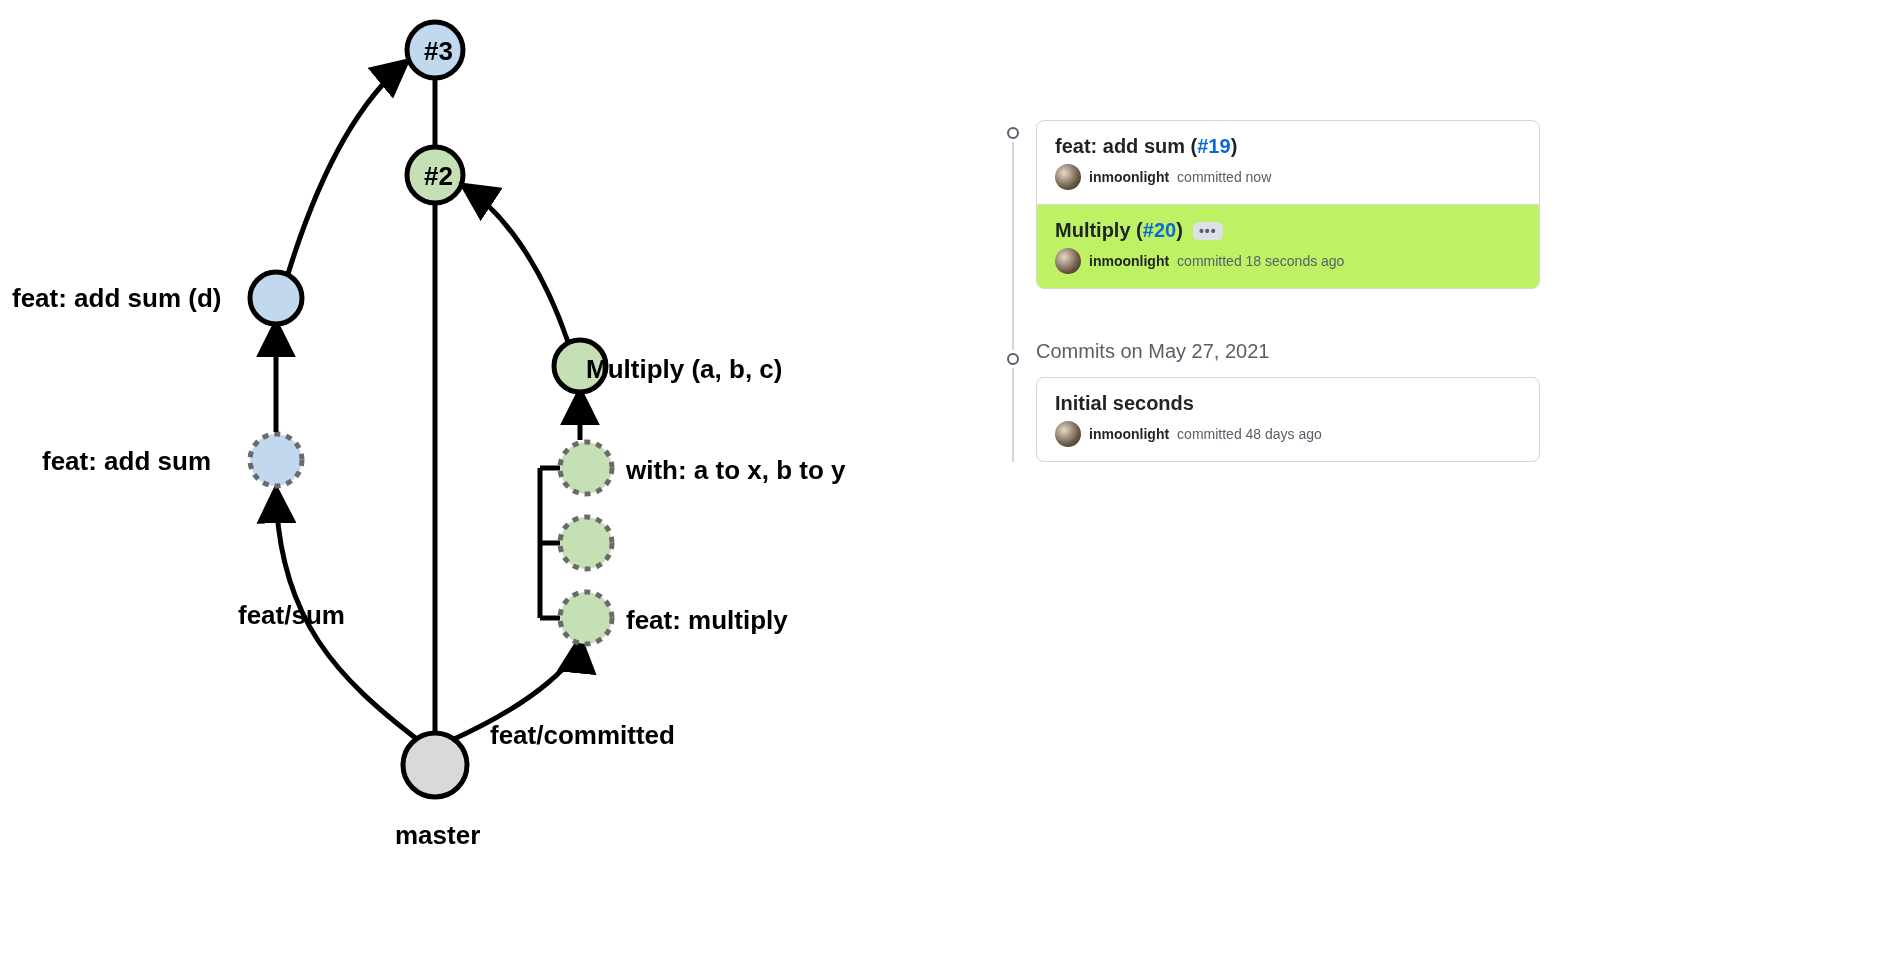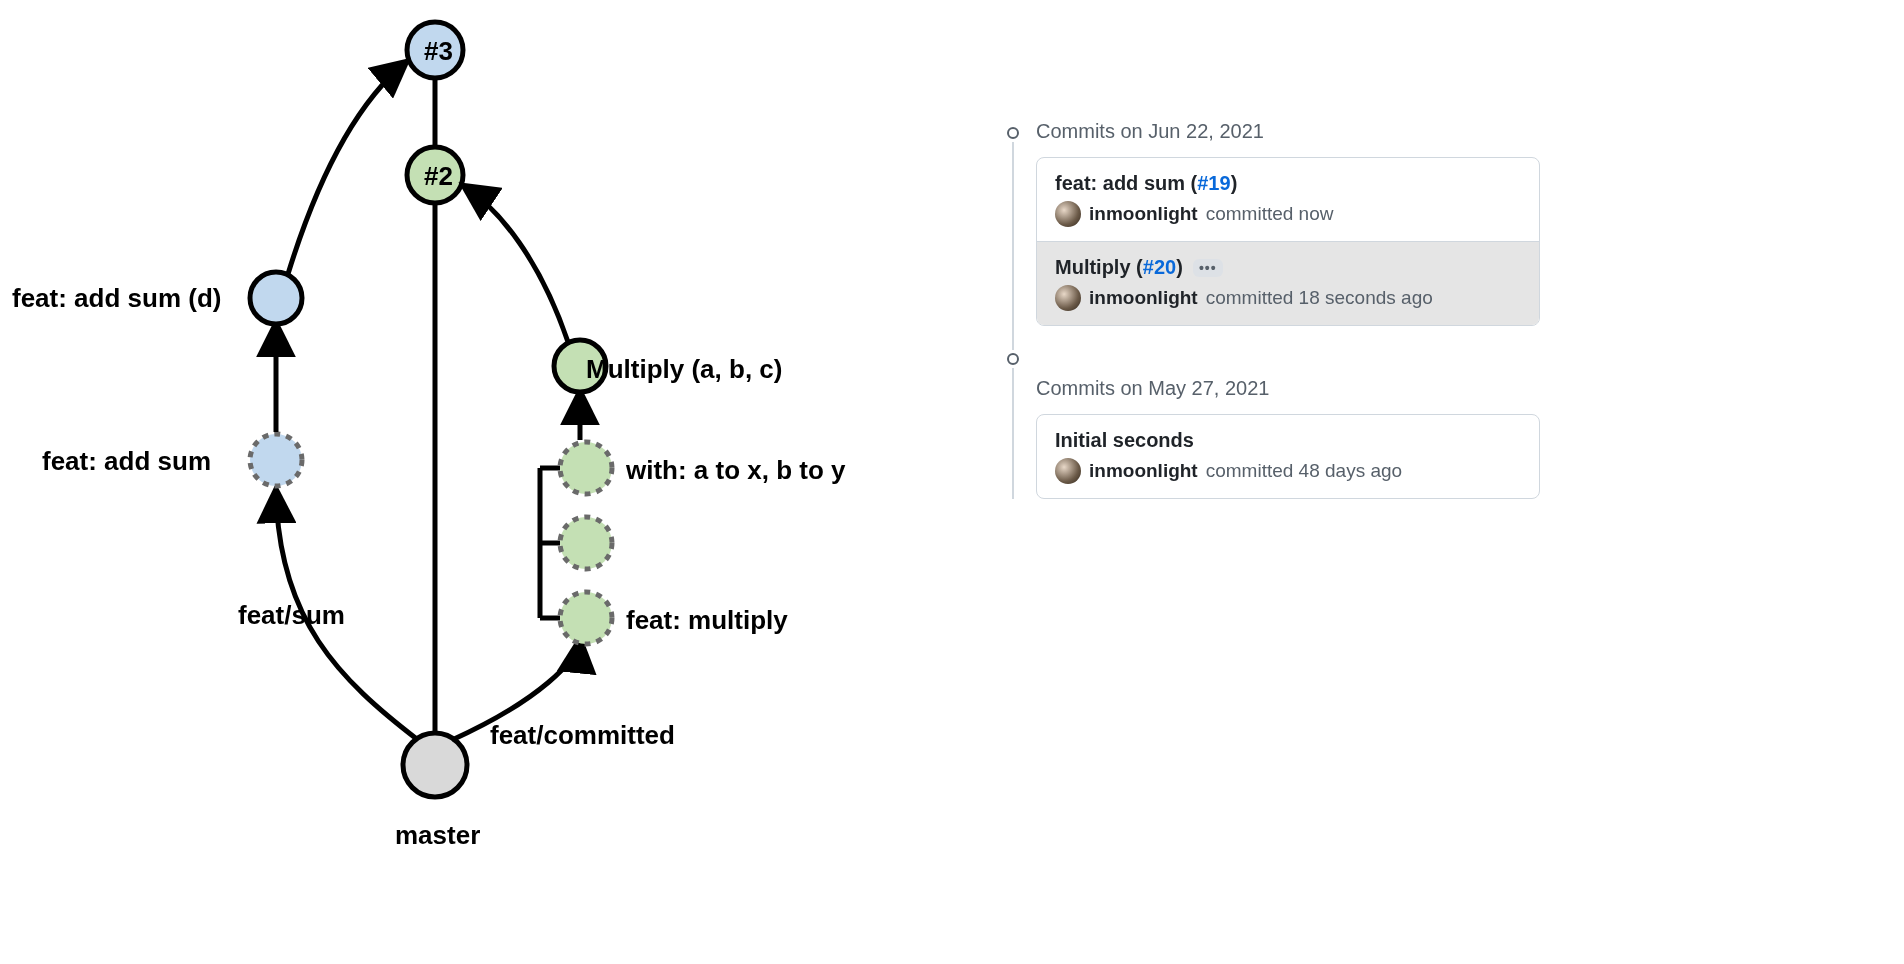--- a/index.html
+++ b/index.html
@@ -74,21 +74,21 @@
     border-radius: 8px;
     overflow: hidden;
     margin-bottom: 51px;
   }
   .commit-row {
     padding: 14px 18px;
     border-top: 1px solid #d0d7de;
   }
   .commit-row:first-child { border-top: none; }
   .commit-row.highlight {
-    background: #e5e5e5;
+    background: #bef264;
   }
   .commit-title {
     font-weight: 700;
     font-size: 20px;
     color: #1f2328;
     margin-bottom: 6px;
     display: flex;
     align-items: center;
     gap: 10px;
   }
@@ -109,21 +109,21 @@
     font-size: 14px;
     letter-spacing: 1px;
     cursor: pointer;
     line-height: 1;
   }
   .commit-meta {
     display: flex;
     align-items: center;
     gap: 8px;
     color: #57606a;
-    font-size: 19px;
+    font-size: 14px;
   }
   .commit-meta .author {
     font-weight: 700;
     color: #1f2328;
   }
   .avatar {
     width: 26px;
     height: 26px;
     border-radius: 50%;
     background: radial-gradient(circle at 35% 35%, #e8d8c8 0%, #6b5a48 60%, #2e2419 100%);
@@ -193,21 +193,20 @@
   </div>
 
   <div class="commits-panel">
     <div class="timeline">
 
       <div class="time-marker" style="top:4px;">
         <svg width="18" height="18" viewBox="0 0 18 18">
             <circle cx="9" cy="9" r="5" fill="#fff" stroke="#57606a" stroke-width="2"></circle>
           </svg>
       </div>
-      <div class="date-header">Commits on Jun 22, 2021</div>
 
       <div class="commit-group">
         <div class="commit-row">
           <div class="commit-title">
             <span>
               <span>feat: add sum (</span><span class="pr-link">#19</span><span>)</span>
             </span>
           </div>
           <div class="commit-meta">
             <span class="avatar"></span>

